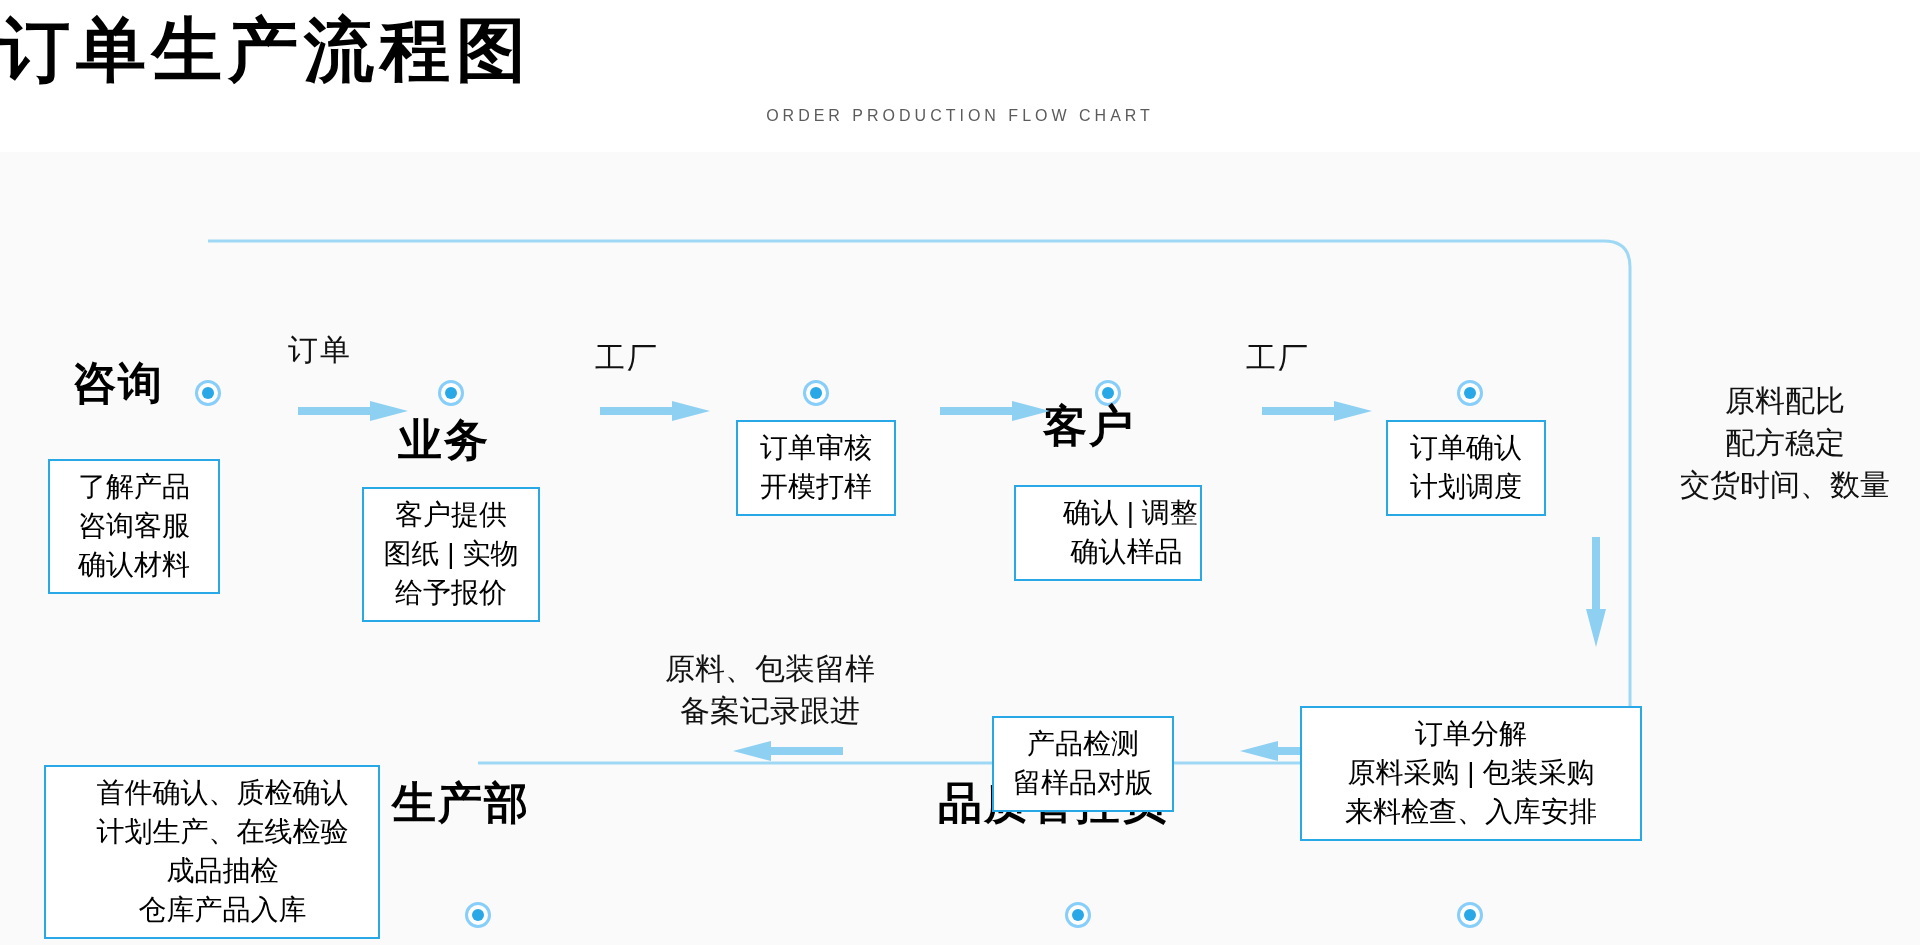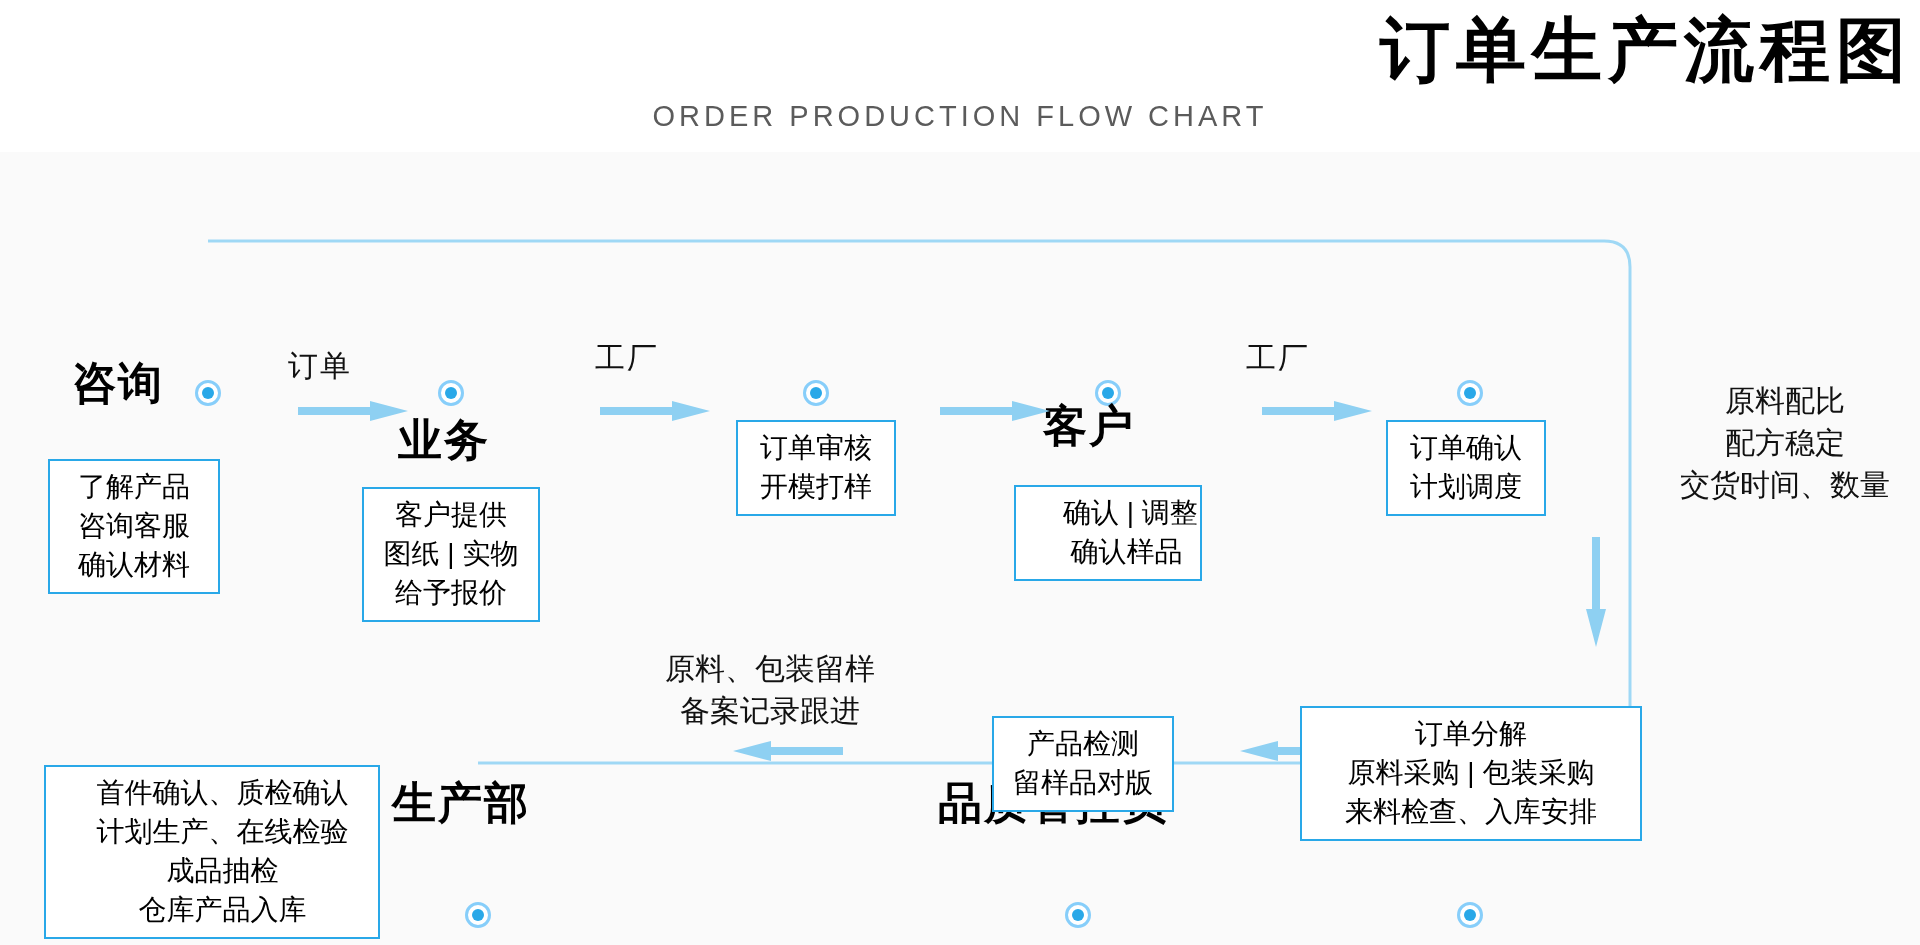--- a/index.html
+++ b/index.html
@@ -21,34 +21,34 @@
     position: absolute;
     left: 0; top: 0;
     width: 1920px;
     height: 152px;
     background: #ffffff;
   }
   #main-title {
     position: absolute;
     left: 0; top: 8px;
     width: 1912px;
-    text-align: right;
+    text-align: left;
     font-size: 70px;
     font-weight: 700;
     letter-spacing: 6px;
     color: #000000;
     line-height: 84px;
     white-space: nowrap;
   }
   #sub-title {
     position: absolute;
     left: 0; top: 102px;
     width: 1920px;
     text-align: center;
-    font-size: 29px;
+    font-size: 16px;
     font-weight: 300;
     letter-spacing: 4px;
     color: #5b5b5b;
     line-height: 28px;
     white-space: nowrap;
   }
 
   
   #canvas {
     position: absolute;
@@ -167,21 +167,21 @@
   <div class="node-dot" style="left:1470px; top:241px;"></div>
 
   <div class="node-dot" style="left:478px; top:763px;"></div>
   <div class="node-dot" style="left:1078px; top:763px;"></div>
   <div class="node-dot" style="left:1470px; top:763px;"></div>
 
   <div class="node-label" style="left:72px; top:205px;">咨询</div>
   <div class="node-label" style="left:398px; top:262px;">业务</div>
   <div class="node-label" style="left:1043px; top:248px;">客户</div>
 
-  <div class="edge-label" style="left:288px; top:196px;">订单</div>
+  <div class="edge-label" style="left:288px; top:180px;">订单</div>
   <div class="edge-label" style="left:595px; top:188px;">工厂</div>
   <div class="edge-label" style="left:1246px; top:188px;">工厂</div>
 
   <svg class="arrow" style="left:298px; top:248px; width:110px;" viewBox="0 0 110 22">
     <path d="M0 7 L72 7 L72 1 L110 11 L72 21 L72 15 L0 15 Z" fill="#8ed0f2"></path>
   </svg>
   <svg class="arrow" style="left:600px; top:248px; width:110px;" viewBox="0 0 110 22">
     <path d="M0 7 L72 7 L72 1 L110 11 L72 21 L72 15 L0 15 Z" fill="#8ed0f2"></path>
   </svg>
   <svg class="arrow" style="left:940px; top:248px; width:110px;" viewBox="0 0 110 22">

